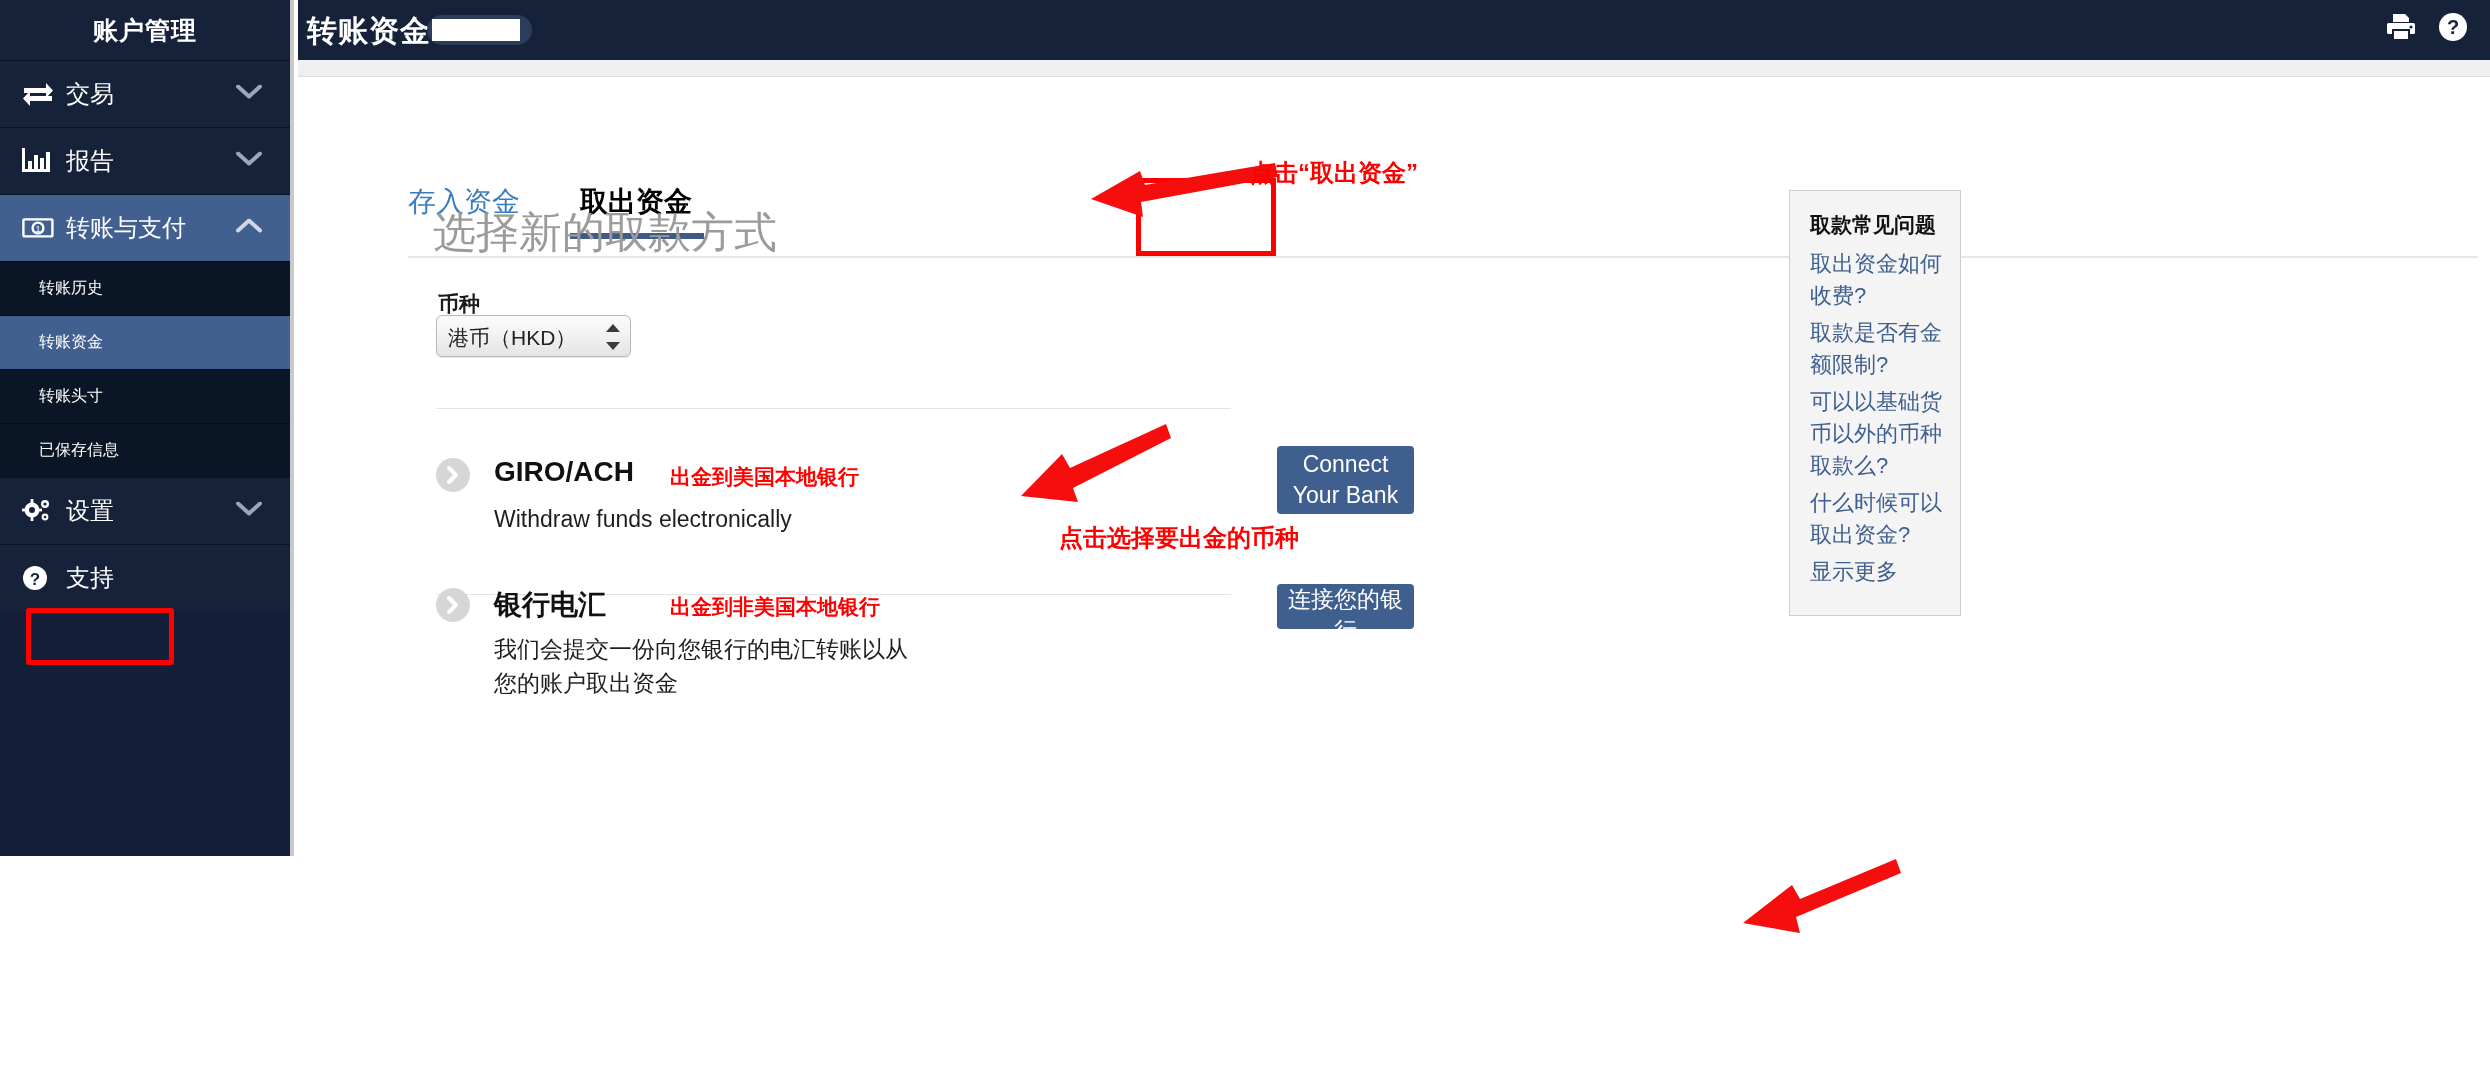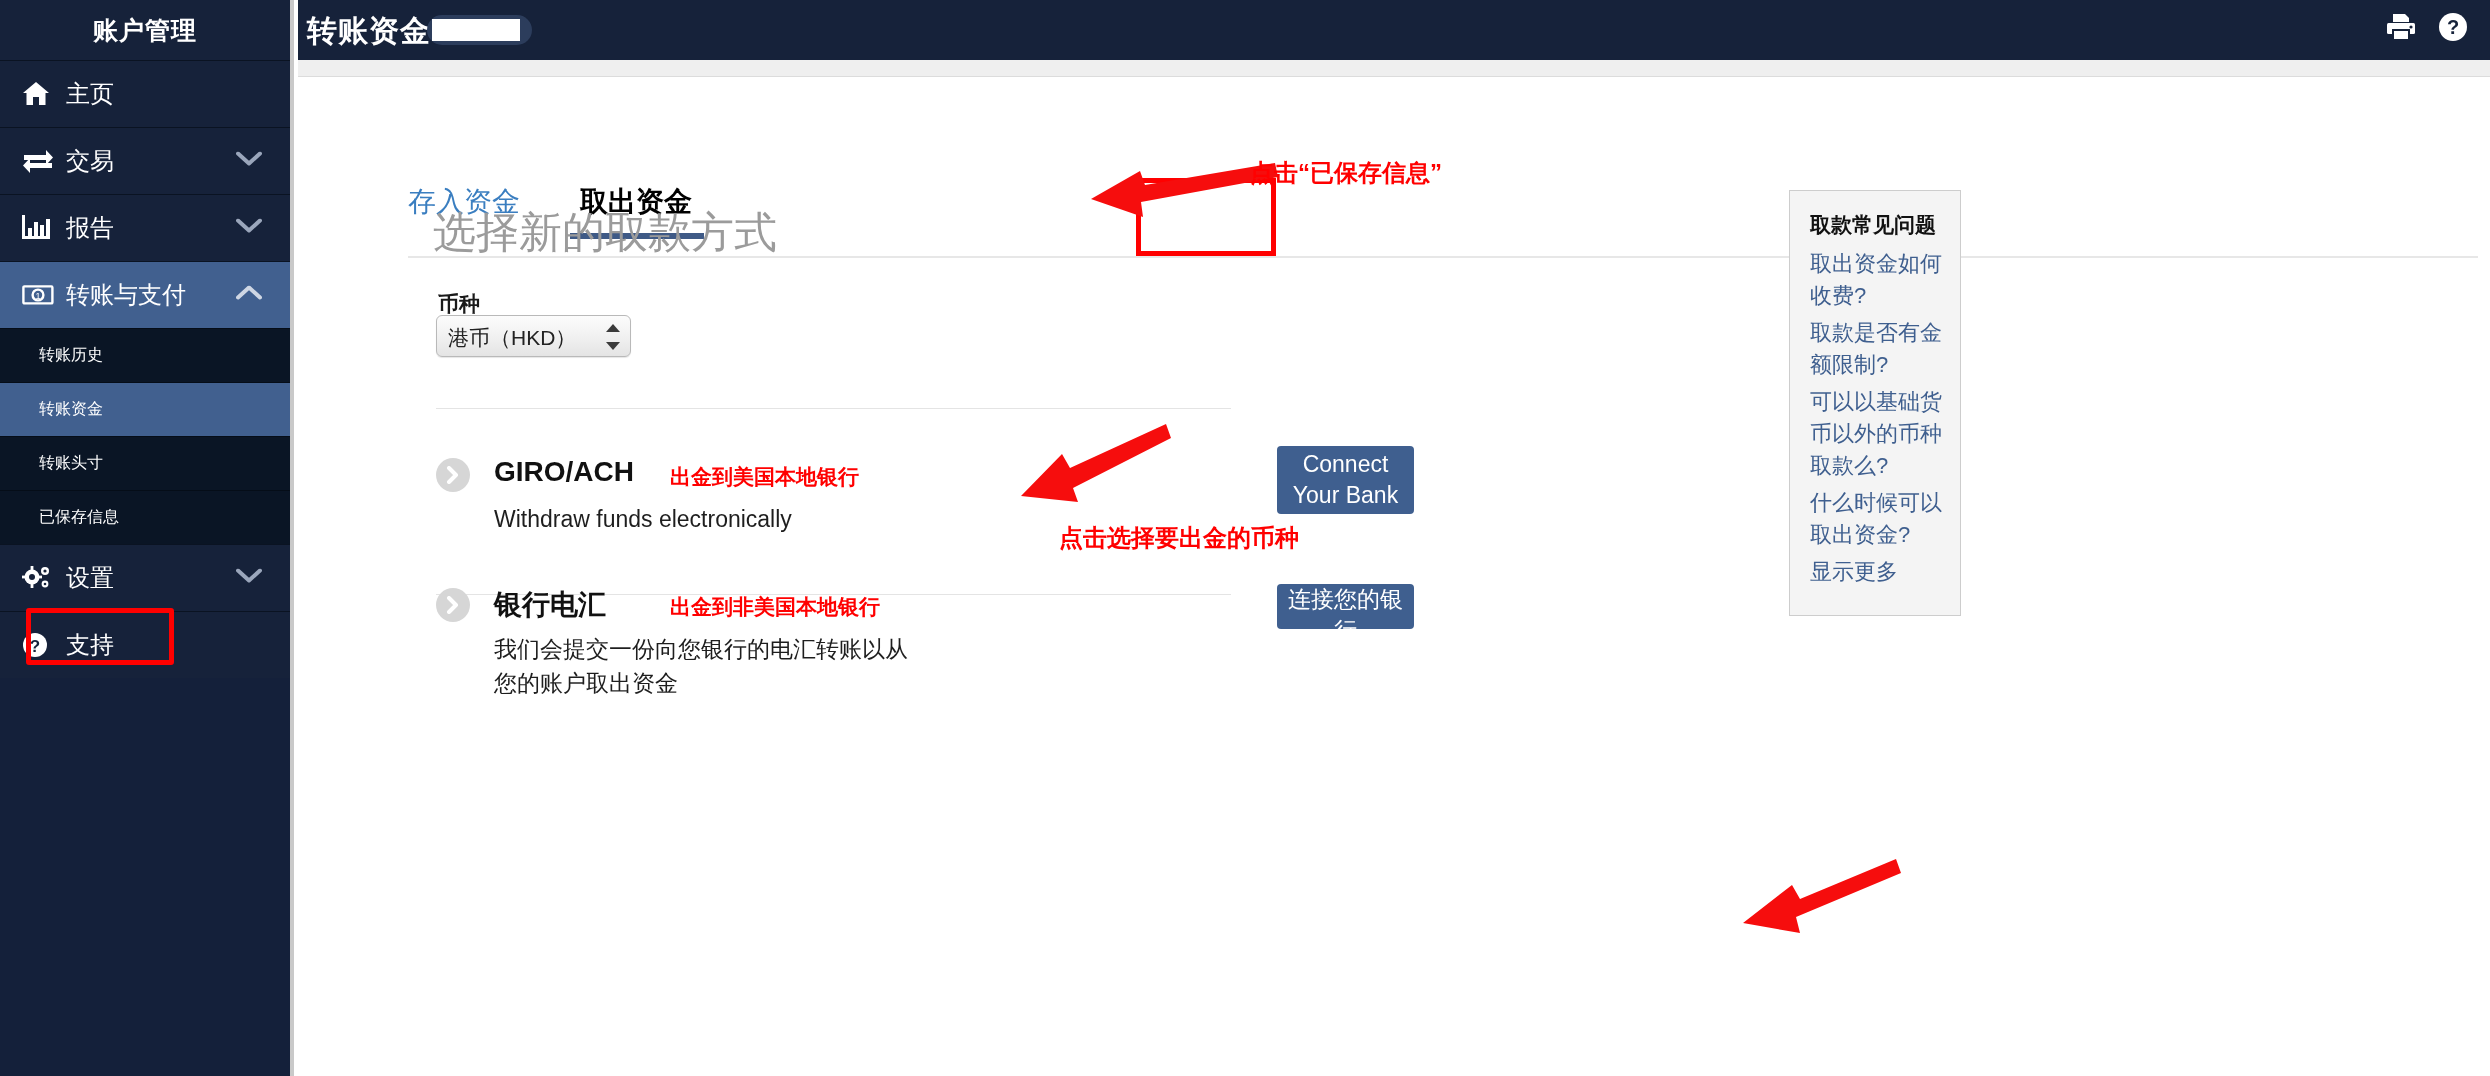--- a/index.html
+++ b/index.html
@@ -7,21 +7,21 @@
     width: 2490px; height: 1076px;
     overflow: hidden;
     background: #ffffff;
     font-family: "Liberation Sans", "DejaVu Sans", sans-serif;
   }
   #root { position: relative; width: 2490px; height: 1076px; }
 
   
   #sidebar {
     position: absolute; left: 0; top: 0;
-    width: 294px; height: 1076px;
+    width: 294px; height: 856px;
     background: #14203a;
     color: #ffffff;
     border-right: 4px solid #c9c9c9;
   }
   #sidebar-title {
     height: 60px; line-height: 60px;
     text-align: center;
     font-size: 25px; font-weight: 700;
     color: #ffffff;
     letter-spacing: 1px;
@@ -269,28 +269,20 @@
   .anno-arrow { position: absolute; z-index: 34; }
 </style>
 </head>
 <body>
 
 <div id="root">
 
   <nav id="sidebar">
     <div id="sidebar-title">账户管理</div>
 
-    <div class="nav-item">
-      <span class="nav-ico">
-        <svg width="28" height="26" viewBox="0 0 28 26" fill="#fff">
-          <path d="M14 1 L27 12 L23.5 12 L23.5 24 L17 24 L17 16 L11 16 L11 24 L4.5 24 L4.5 12 L1 12 Z"></path>
-        </svg>
-      </span>
-      <span class="nav-label">主页</span>
-    </div>
 
     <div class="nav-item">
       <span class="nav-ico">
         <svg width="32" height="24" viewBox="0 0 32 24" fill="#fff">
           <path d="M2 8 h22 v-5 l7 7.5 -7 7.5 v-5 h-22 z" transform="translate(0,-2)"></path>
           <path d="M30 16 h-22 v-5 l-7 7.5 7 7.5 v-5 h22 z" transform="translate(0,-2)"></path>
         </svg>
       </span>
       <span class="nav-label">交易</span>
       <span class="nav-chev">
@@ -470,21 +462,21 @@
       <a class="faq-link">显示更多</a>
     </aside>
 
   </main>
 
   <svg class="anno-arrow" style="left:1085px; top:155px;" width="200" height="70" viewBox="0 0 200 70">
     <g fill="#f60d0d">
       <path d="M190 8 L60 30 L55 16 L6 44 L58 62 L56 47 L193 22 Z"></path>
     </g>
   </svg>
-  <div class="anno-text" style="left:1250px; top:157px; font-size:24px;">点击“已保存信息”</div>
+  <div class="anno-text" style="left:1250px; top:157px; font-size:24px;">点击“取出资金”</div>
 
   <svg class="anno-arrow" style="left:1018px; top:420px;" width="160" height="110" viewBox="0 0 160 110">
     <g fill="#f60d0d">
       <path d="M148 4 L52 48 L44 34 L3 76 L60 82 L55 68 L153 18 Z"></path>
     </g>
   </svg>
   <div class="anno-text" style="left:1059px; top:522px; font-size:24px;">点击选择要出金的币种</div>
 
   <svg class="anno-arrow" style="left:1740px; top:855px;" width="170" height="90" viewBox="0 0 170 90">
     <g fill="#f60d0d">

